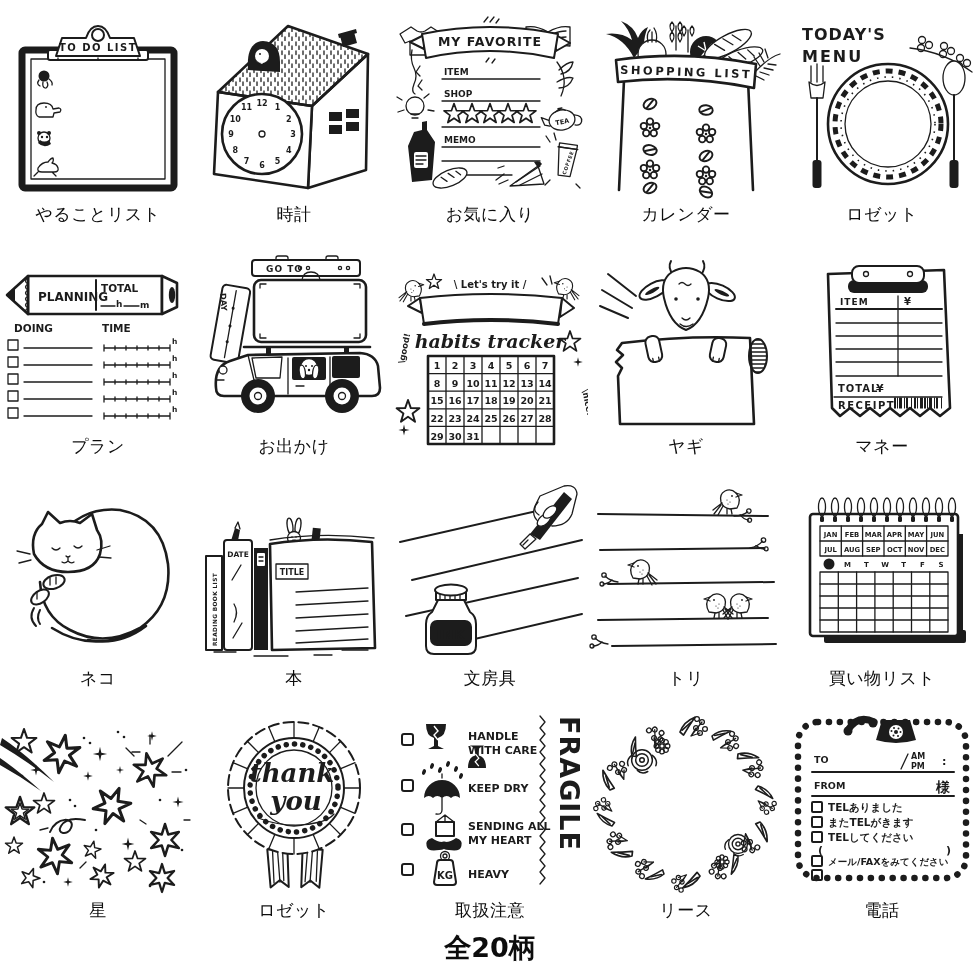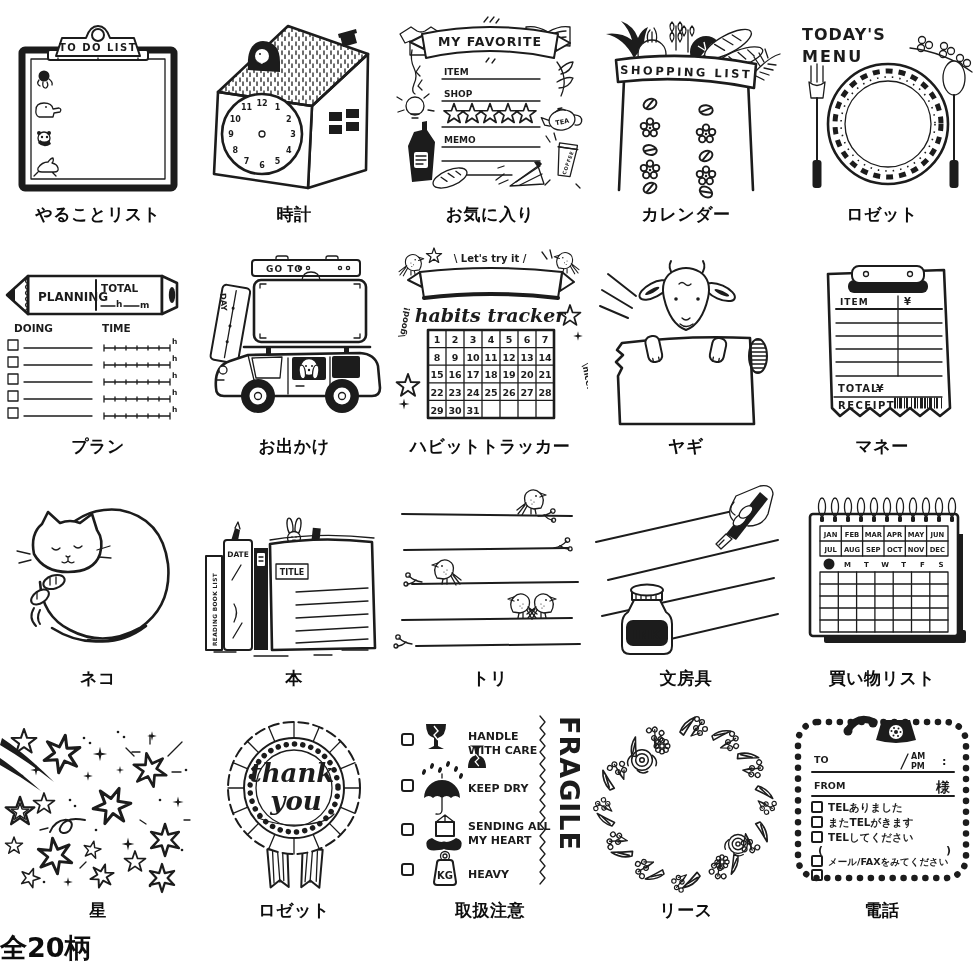--- a/index.html
+++ b/index.html
@@ -1,22 +1,22 @@
 <!DOCTYPE html>
 <html><head>
 <meta charset="utf-8">
 <style>
 *{margin:0;padding:0;box-sizing:border-box}
 html,body{width:980px;background:#fff}
 body{font-family:"DejaVu Sans","Liberation Sans",sans-serif;color:#111}
 .sheet{width:980px;height:980px;display:grid;grid-template-columns:repeat(5,196px);grid-template-rows:repeat(4,232px) 52px;background:#fff}
 figure.cell{display:flex;flex-direction:column;align-items:center;justify-content:flex-end;padding-bottom:4px;overflow:hidden}
 .cell svg{display:block;width:196px;height:196px}
-figcaption{height:26px;line-height:24px;font-size:17px;font-weight:bold;color:#0d0d0d;text-align:center;letter-spacing:.5px;white-space:nowrap}
-.footer{grid-column:1/-1;font-size:27px;font-weight:bold;color:#0d0d0d;padding-top:2px}
+figcaption{height:26px;line-height:24px;font-size:17px;font-weight:normal;color:#0d0d0d;text-align:center;letter-spacing:.5px;white-space:nowrap}
+.footer{grid-column:1/-1;text-align:center;font-size:27px;font-weight:bold;color:#0d0d0d;padding-top:2px}
 
 .s{fill:none;stroke:#1c1c1c;stroke-width:2;stroke-linecap:round;stroke-linejoin:round}
 .s25{fill:none;stroke:#1c1c1c;stroke-width:2.6;stroke-linecap:round;stroke-linejoin:round}
 .s1{fill:none;stroke:#1c1c1c;stroke-width:1.3;stroke-linecap:round;stroke-linejoin:round}
 .sf{fill:#fff;stroke:#1c1c1c;stroke-width:2;stroke-linecap:round;stroke-linejoin:round}
 .sf25{fill:#fff;stroke:#1c1c1c;stroke-width:2.6;stroke-linecap:round;stroke-linejoin:round}
 .sf1{fill:#fff;stroke:#1c1c1c;stroke-width:1.3;stroke-linecap:round;stroke-linejoin:round}
 .f{fill:#1c1c1c;stroke:none}
 svg text{fill:#1c1c1c;font-family:"DejaVu Sans","Liberation Sans",sans-serif;font-weight:bold}
 .tm{text-anchor:middle}
@@ -512,21 +512,20 @@
           <text class="tm" x="81" y="150" font-size="9.5">24</text>
           <text class="tm" x="99" y="150" font-size="9.5">25</text>
           <text class="tm" x="117" y="150" font-size="9.5">26</text>
           <text class="tm" x="135" y="150" font-size="9.5">27</text>
           <text class="tm" x="153" y="150" font-size="9.5">28</text>
     <text class="tm" x="45" y="167.5" font-size="9.5">29</text>
           <text class="tm" x="63" y="167.5" font-size="9.5">30</text>
           <text class="tm" x="81" y="167.5" font-size="9.5">31</text>
   </g>
 </svg>
-<figcaption>ハビットトラッカー</figcaption>
 </figure>
 
 <figure class="cell">
 <svg viewBox="0 0 196 180">
   <path class="s" d="M20,28 L48,50 M14,44 L44,62 M12,60 L40,72"></path>
   <g>
     <path class="sf25" d="M162,92 L166,178 L32,178 L30,130 l4,-8 l-6,-6 l7,-7 l-6,-5 l5,-7 Q100,89 162,92 Z"></path>
     <ellipse cx="170" cy="110" rx="9" ry="17" fill="url(#hl)" stroke="#1c1c1c" stroke-width="2"></ellipse>
   </g>
   <g>
@@ -645,59 +644,59 @@
     <rect class="sf1" x="80" y="86" width="32" height="15"></rect>
     <text class="tm" x="96" y="97" font-size="8">TITLE</text>
     <path class="s1" d="M100,114 L172,110 M100,127 L172,123 M100,140 L172,136 M100,153 L172,149 M100,165 L172,161"></path>
   </g>
 </svg>
 <figcaption>本</figcaption>
 </figure>
 
 <figure class="cell">
 <svg viewBox="0 0 196 180">
+  <path class="s" d="M8,64 L158,30 M20,102 L190,62 M14,138 L186,100 M44,170 L190,136"></path>
+  <g>
+    <path class="sf1" d="M148,18 L172,8 Q184,6 185,16 L180,36 Q175,48 160,48 L147,44 Q139,38 143,28 Z"></path>
+    <polygon class="f" points="138,56 172,14 180,21 148,62"></polygon>
+    <path class="sf1" d="M138,56 L128,66 L133,71 L144,61 Z"></path>
+          <path class="s1" d="M131,67 l5,-5"></path>
+    <g transform="rotate(-40 152 42)">
+            <ellipse class="sf1" cx="152" cy="42" rx="8" ry="4.5"></ellipse>
+          </g>
+    <g transform="rotate(-40 158 34)">
+            <ellipse class="sf1" cx="158" cy="34" rx="8" ry="4.5"></ellipse>
+          </g>
+    <path class="s1" d="M146,24 q-7,8 1,13"></path>
+  </g>
+  <g>
+    <path class="sf" d="M44,112 h30 v10 h-30 z"></path>
+    <path class="s1" d="M48,112 v10 M53,112 v10 M58,112 v10 M63,112 v10 M68,112 v10"></path>
+    <ellipse class="sf" cx="59" cy="112" rx="16" ry="5.5"></ellipse>
+    <path class="sf" d="M40,134 l6,-12 h26 l6,12 q6,4 6,12 v22 q0,8 -8,8 h-34 q-8,0 -8,-8 v-22 q0,-8 6,-12 z"></path>
+    <rect class="f" x="38" y="142" width="42" height="26" rx="7"></rect>
+    <text class="tm" x="59" y="161" font-size="13" letter-spacing="1" fill="#fff">INK</text>
+  </g>
+</svg>
+<figcaption>文房具</figcaption>
+</figure>
+
+<figure class="cell">
+<svg viewBox="0 0 196 180">
   <path class="s" d="M10,36 L180,38 M12,72 L176,70 M20,106 L186,104 M10,142 L180,140 M24,168 L188,166"></path>
   <use href="#twig" transform="translate(146,38) rotate(8)"></use>
   <use href="#twig" transform="translate(162,70) rotate(-4)"></use>
   <use href="#twig" transform="translate(30,104) scale(-1,1)"></use>
   <use href="#twig" transform="translate(20,166) scale(-1,1)"></use>
   <use href="#bird" transform="translate(152,16) scale(-1,1)"></use>
   <use href="#bird" transform="translate(42,86)"></use>
   <use href="#bird" transform="translate(118,120)"></use>
   <use href="#bird" transform="translate(162,120) scale(-1,1)"></use>
 </svg>
 <figcaption>トリ</figcaption>
-</figure>
-
-<figure class="cell">
-<svg viewBox="0 0 196 180">
-  <path class="s" d="M8,64 L158,30 M20,102 L190,62 M14,138 L186,100 M44,170 L190,136"></path>
-  <g>
-    <path class="sf1" d="M148,18 L172,8 Q184,6 185,16 L180,36 Q175,48 160,48 L147,44 Q139,38 143,28 Z"></path>
-    <polygon class="f" points="138,56 172,14 180,21 148,62"></polygon>
-    <path class="sf1" d="M138,56 L128,66 L133,71 L144,61 Z"></path>
-          <path class="s1" d="M131,67 l5,-5"></path>
-    <g transform="rotate(-40 152 42)">
-            <ellipse class="sf1" cx="152" cy="42" rx="8" ry="4.5"></ellipse>
-          </g>
-    <g transform="rotate(-40 158 34)">
-            <ellipse class="sf1" cx="158" cy="34" rx="8" ry="4.5"></ellipse>
-          </g>
-    <path class="s1" d="M146,24 q-7,8 1,13"></path>
-  </g>
-  <g>
-    <path class="sf" d="M44,112 h30 v10 h-30 z"></path>
-    <path class="s1" d="M48,112 v10 M53,112 v10 M58,112 v10 M63,112 v10 M68,112 v10"></path>
-    <ellipse class="sf" cx="59" cy="112" rx="16" ry="5.5"></ellipse>
-    <path class="sf" d="M40,134 l6,-12 h26 l6,12 q6,4 6,12 v22 q0,8 -8,8 h-34 q-8,0 -8,-8 v-22 q0,-8 6,-12 z"></path>
-    <rect class="f" x="38" y="142" width="42" height="26" rx="7"></rect>
-    <text class="tm" x="59" y="161" font-size="13" letter-spacing="1" fill="#fff">INK</text>
-  </g>
-</svg>
-<figcaption>文房具</figcaption>
 </figure>
 
 <figure class="cell">
 <svg viewBox="0 0 196 180">
   <rect class="f" x="40" y="152" width="142" height="13" rx="2"></rect>
   <rect class="f" x="170" y="56" width="9" height="106"></rect>
   <rect class="sf25" x="26" y="36" width="148" height="122" rx="3"></rect>
   <g>
     <g>
             <ellipse class="s1" cx="38" cy="29" rx="3.5" ry="9"></ellipse>

